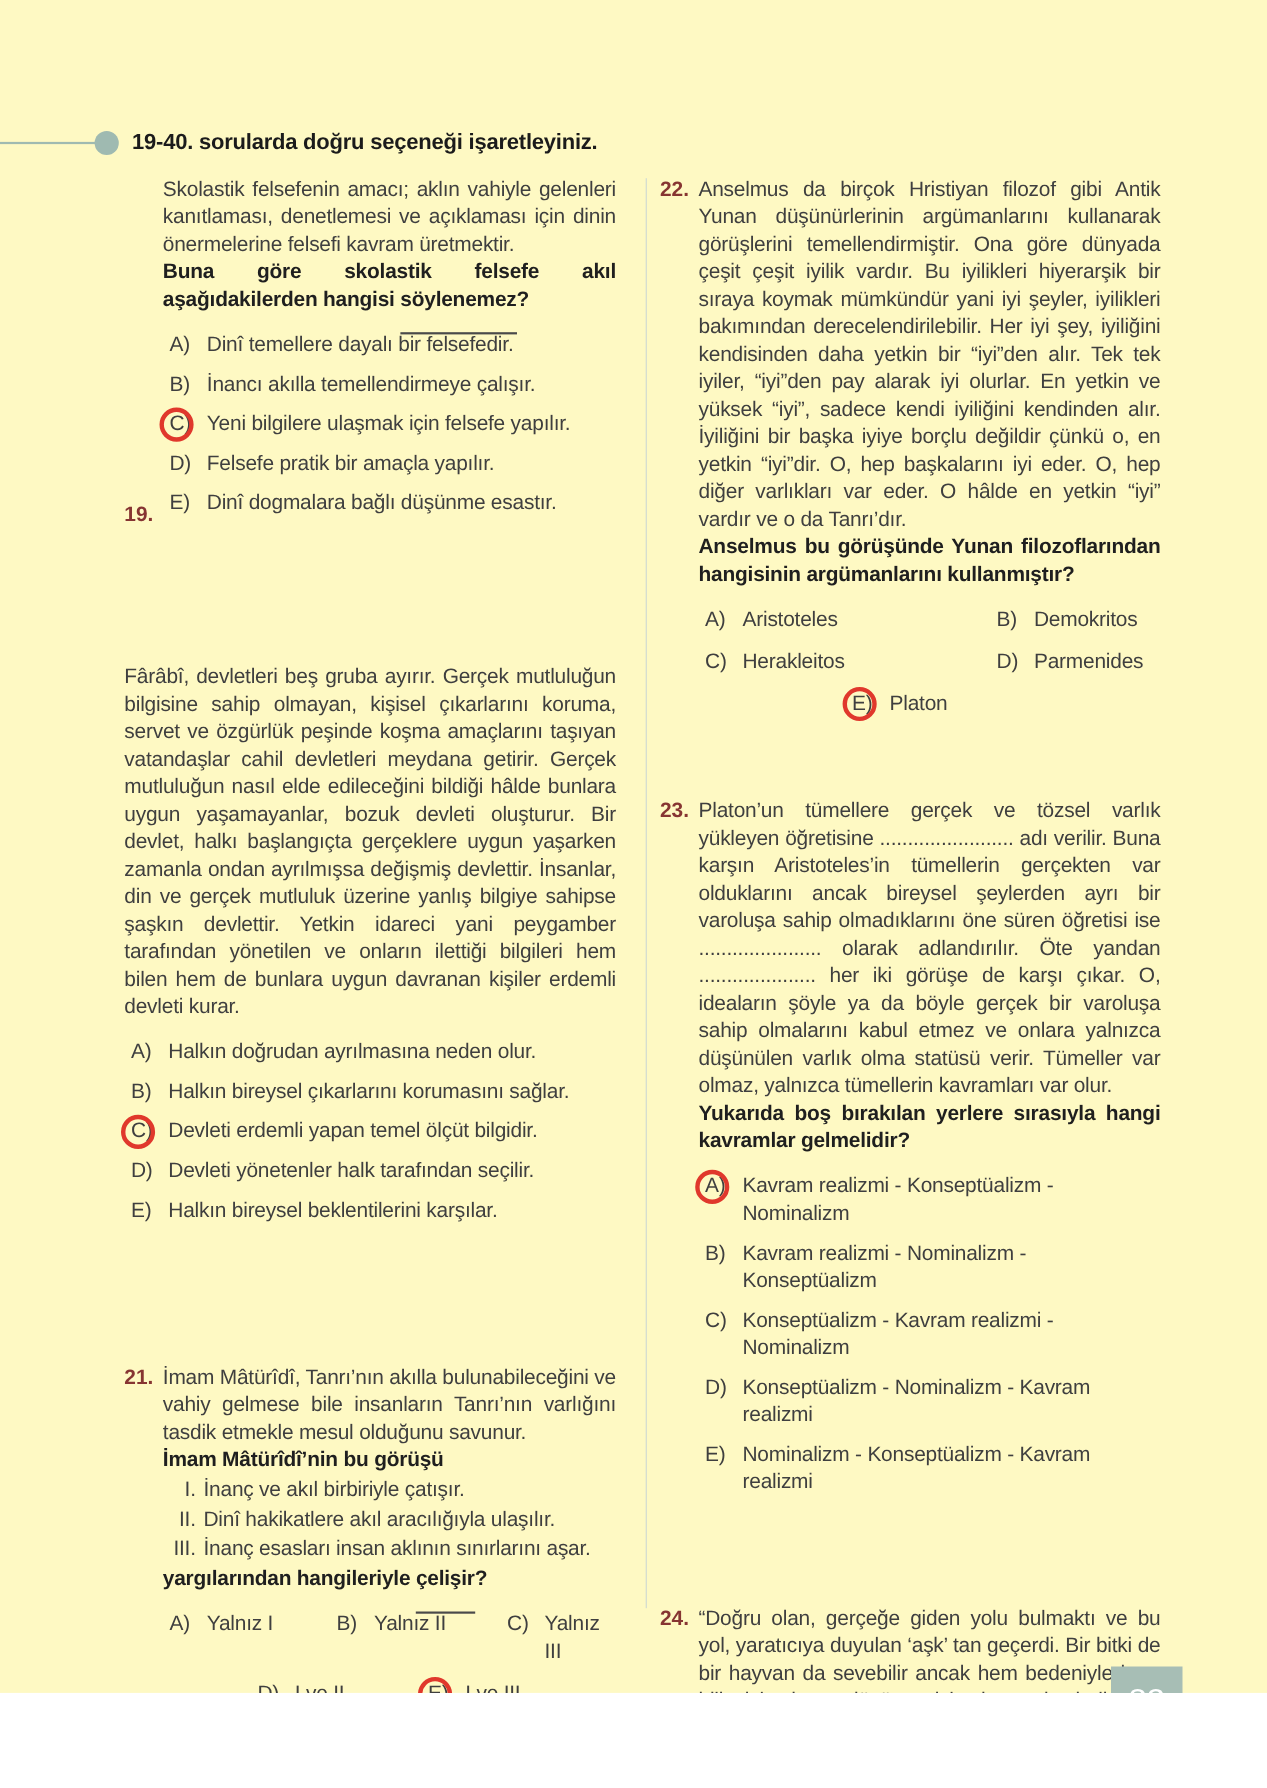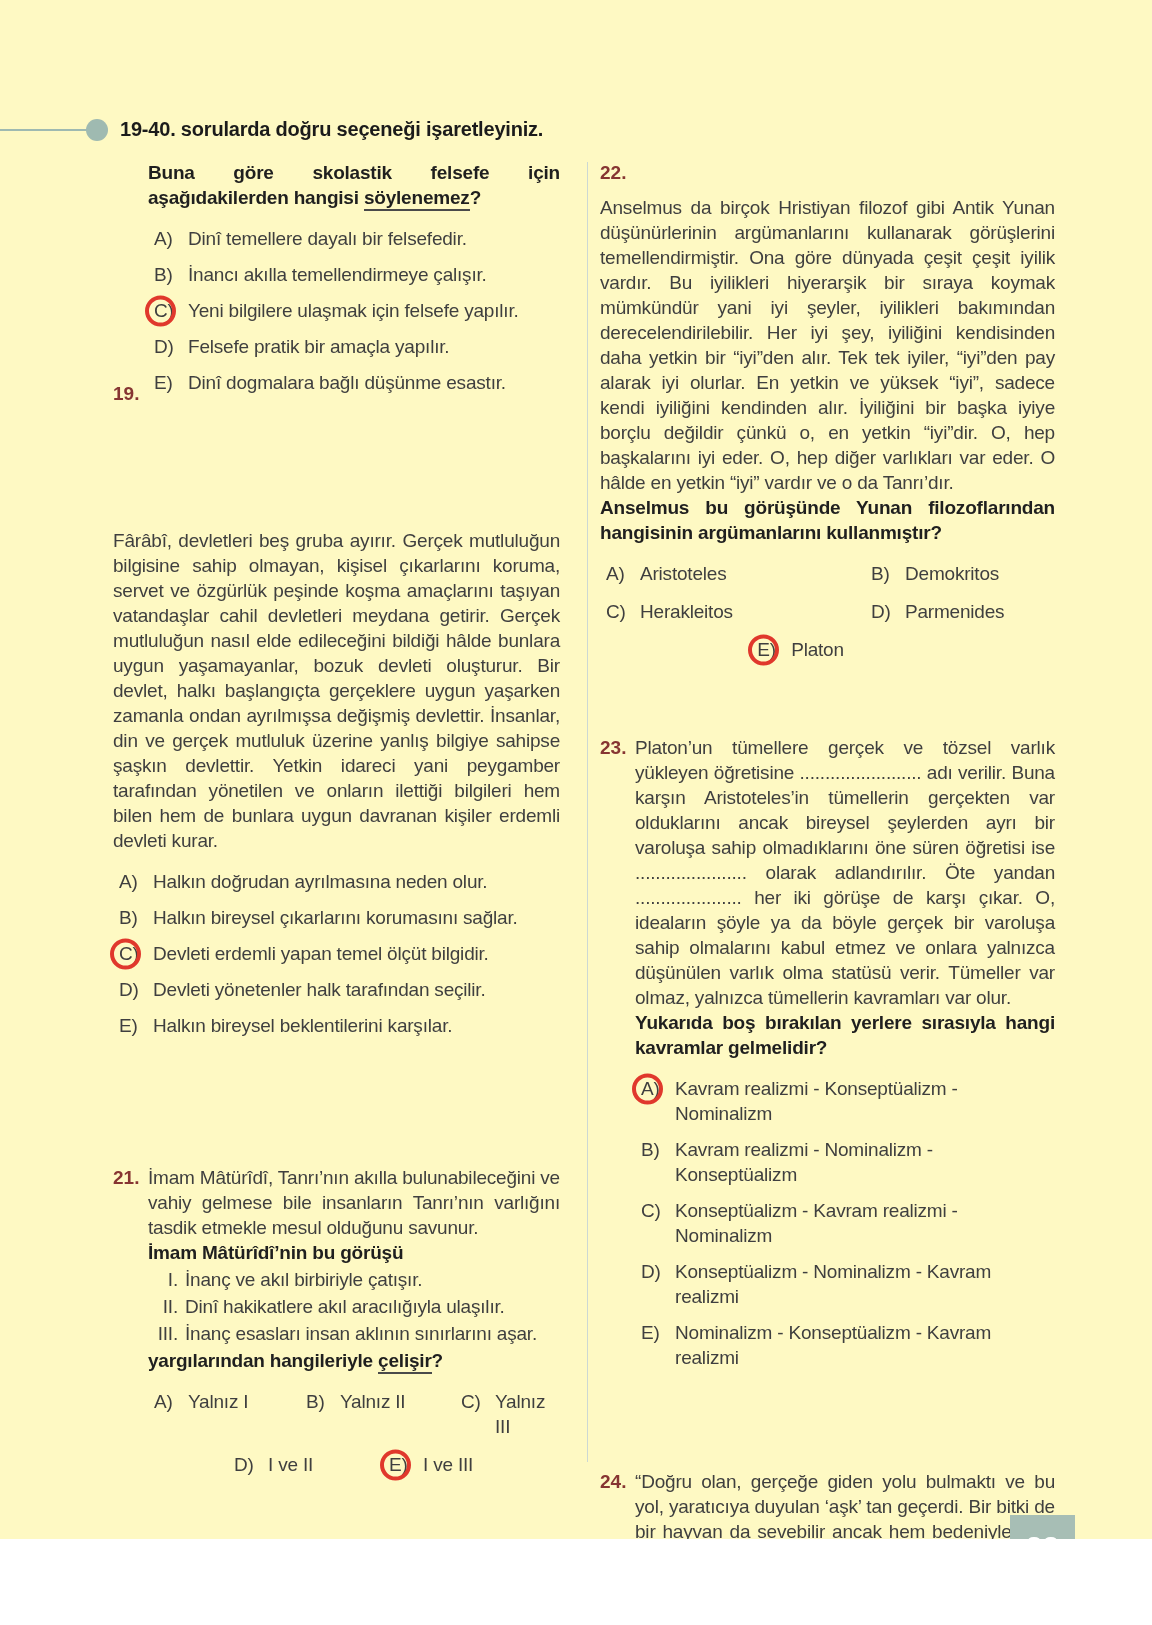--- a/index.html
+++ b/index.html
@@ -17,21 +17,21 @@
   .col{position:absolute;top:160px;}
   .col-left{left:113px;width:447px;}
   .col-right{left:600px;width:455px;}
 
   
   .question{display:flex;}
   .qnum{flex:0 0 35px;font-weight:700;color:#863532;font-size:19px;line-height:25px;}
   .qbody{flex:1;min-width:0;}
   .body-text{margin:0;font-size:19px;line-height:25px;text-align:justify;color:#3f3f3f;letter-spacing:-0.2px;}
   .stem{margin:0;font-size:19px;line-height:25px;text-align:justify;font-weight:700;color:#1f1f1f;letter-spacing:-0.2px;}
-  .ul{border-bottom:2px solid #4a4a4a;padding-bottom:1px;}
+  .ul{border-bottom:2px solid #4a4a4a;padding-bottom:19px;}
   b.inline-stem{font-weight:700;color:#1f1f1f;}
 
   
   .options{margin-top:16px;margin-left:6px;}
   .opt{display:flex;margin-bottom:11px;font-size:19px;line-height:25px;letter-spacing:-0.2px;}
   .letter{flex:0 0 34px;white-space:nowrap;}
   .otext{flex:1;}
   .opt-inline{display:inline-flex;margin-bottom:0;}
   .optrow{display:flex;margin-bottom:13px;}
 
@@ -41,21 +41,21 @@
     transform:translateY(-50%);width:31px;height:31px;border:4px solid #e0382c;border-radius:50%;}
 
   
   .ritem{display:flex;font-size:19px;line-height:25px;letter-spacing:-0.2px;margin-top:2px;}
   .rnum{flex:0 0 30px;text-align:right;margin-right:7px;}
   .rtext{flex:1;}
 
   
   .q19{margin-bottom:122px;align-items:flex-end;}
   .q20{margin-bottom:116px;}
-  .q22{margin-bottom:60px;flex-direction:column;}
+  .q22{margin-bottom:60px;}
   .q23{margin-bottom:88px;}
 
   
   .cell-l{flex:0 0 265px;}
   .center-row{justify-content:center;margin-right:60px;}
 
   .q21-row1 .c1{flex:0 0 152px;}
   .q21-row1 .c2{flex:0 0 155px;}
   .q21-row2{margin-left:80px;}
   .q21-row2 .c1{flex:0 0 155px;}
@@ -77,21 +77,22 @@
     <span class="htitle">19-40. sorularda doğru seçeneği işaretleyiniz.</span>
   </div>
 
   <div class="divider"></div>
 
   <div class="col col-left">
 
     <div class="question q19">
       <div class="qnum">19.</div>
       <div class="qbody">
-        <p class="stem"><span>Buna göre skolastik felsefe için aşağıdakilerden hangisi </span><span class="ul">söylenemez</span><span>?</span></p>
+        <p class="body-text">Skolastik felsefenin amacı; aklın vahiyle gelenleri kanıtlaması, denetlemesi ve açıklaması için dinin önermelerine felsefi kavram üretmektir.</p>
+        <p class="stem"><span>Buna göre skolastik felsefe akıl aşağıdakilerden hangisi </span><span class="ul">söylenemez</span><span>?</span></p>
         <div class="options">
           <div class="opt">
               <span class="letter"><span>A</span><span>)</span></span>
               <span class="otext">Dinî temellere dayalı bir felsefedir.</span>
             </div>
           <div class="opt">
               <span class="letter"><span>B</span><span>)</span></span>
               <span class="otext">İnancı akılla temellendirmeye çalışır.</span>
             </div>
           <div class="opt">

